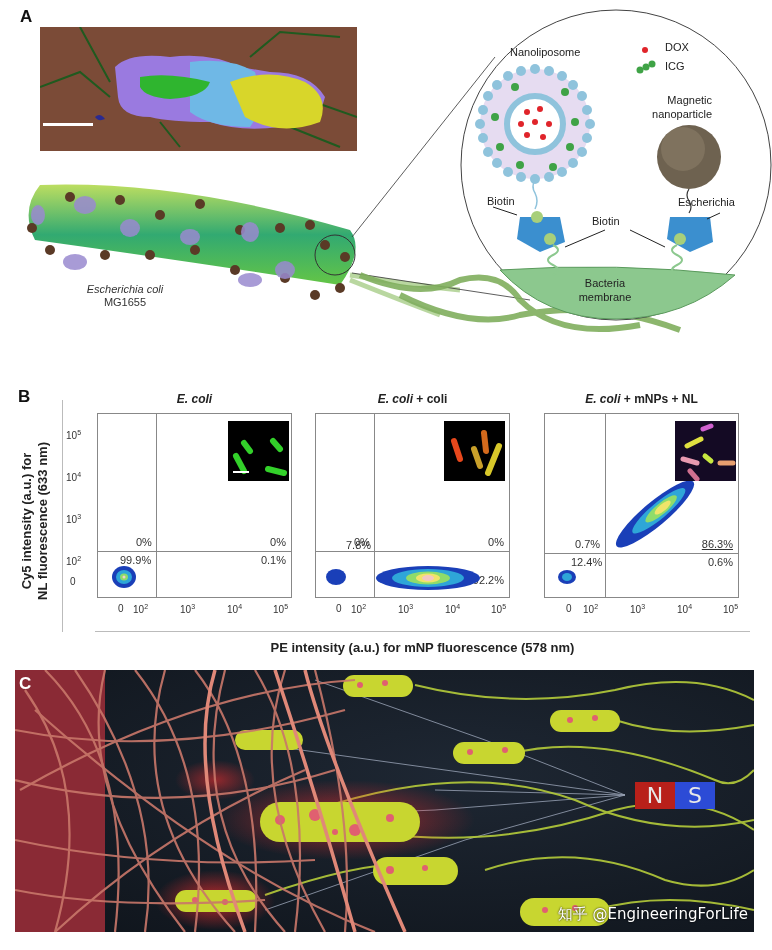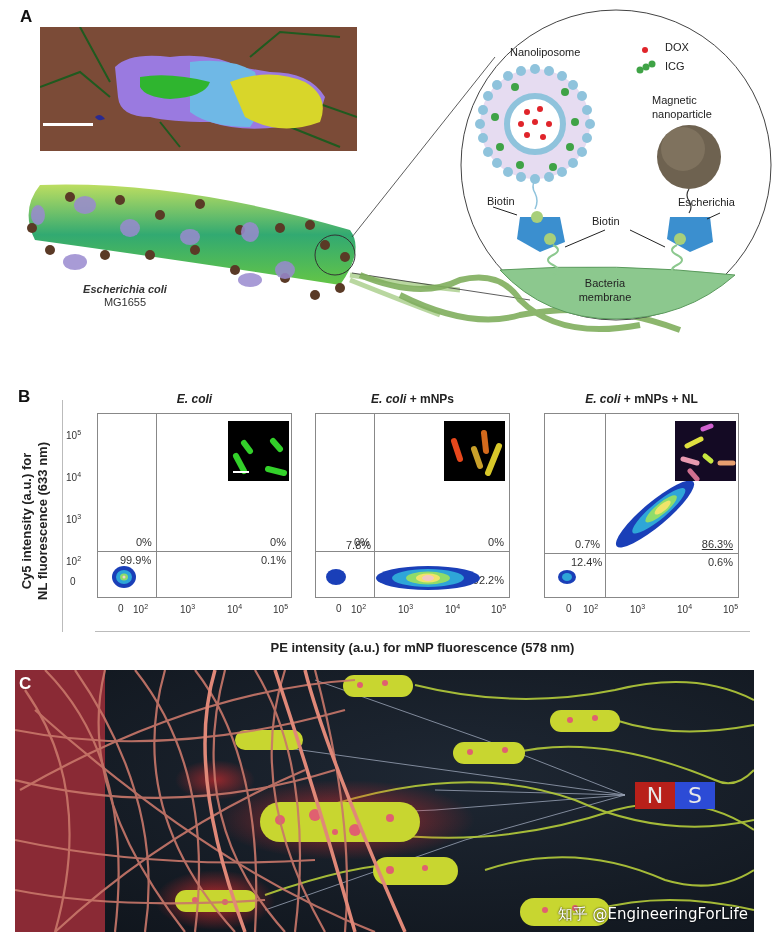--- a/index.html
+++ b/index.html
@@ -4,21 +4,21 @@
 <style>
   * { box-sizing: border-box; margin: 0; padding: 0; }
   body { width: 772px; height: 950px; background: #ffffff; font-family: "Liberation Sans", sans-serif; position: relative; overflow: hidden; color: #222; }
   .abs { position: absolute; }
   .panel-letter { position: absolute; font-weight: bold; font-size: 17px; color: #111; font-family: "Liberation Sans", sans-serif; }
 
   
   .sem { left: 40px; top: 27px; width: 317px; height: 124px; background: #7a4a35; overflow: hidden; }
   .scale-bar { position: absolute; left: 3px; bottom: 25px; width: 50px; height: 3px; background: #fff; }
   .ecoli-label { left: 70px; top: 283px; width: 110px; text-align: center; font-size: 11px; line-height: 13px; color: #333; }
-  .ecoli-label i { display: block; font-weight: bold; }
+  .ecoli-label i { display: block; }
   .zoom-circle { left: 455px; top: 7px; width: 322px; height: 316px; }
   .lbl { position: absolute; font-size: 11px; color: #222; white-space: nowrap; }
 
   
   .b-frame-left { left: 62px; top: 400px; width: 1px; height: 232px; background: #bbb; }
   .b-frame-bottom { left: 95px; top: 631px; width: 655px; height: 1px; background: #bbb; }
   .plot { position: absolute; top: 413px; width: 195px; height: 185px; border: 1px solid #888; background: #fff; }
   .plot-title { position: absolute; top: 392px; font-size: 12px; font-weight: bold; text-align: center; width: 195px; }
   .quad-v { position: absolute; top: 0; bottom: 0; width: 1px; background: #888; }
   .quad-h { position: absolute; left: 0; right: 0; height: 1px; background: #888; }
@@ -178,21 +178,21 @@
     <circle cx="225" cy="232" r="6" fill="#a8cf7a"></circle>
   <path d="M98 238 q10 5 0 10 q-10 5 0 10 q10 5 0 10 M222 238 q-10 5 0 10 q10 5 0 10 q-10 5 0 10" stroke="#8cc88e" stroke-width="2" fill="none"></path>
   <line x1="38" y1="200" x2="62" y2="208" stroke="#222" stroke-width="1"></line>
   <line x1="150" y1="223" x2="110" y2="240" stroke="#222" stroke-width="1"></line>
   <line x1="175" y1="223" x2="210" y2="240" stroke="#222" stroke-width="1"></line>
   <line x1="265" y1="206" x2="252" y2="212" stroke="#222" stroke-width="1"></line>
 </svg>
 <div class="lbl" style="left:510px;top:46px;">Nanoliposome</div>
 <div class="lbl" style="left:665px;top:41px;">DOX</div>
 <div class="lbl" style="left:665px;top:60px;">ICG</div>
-<div class="lbl" style="left:652px;top:93px;text-align:left;width:60px;line-height:14px;">
+<div class="lbl" style="left:652px;top:93px;text-align:right;width:60px;line-height:14px;">
   <div>Magnetic</div>
   <div>nanoparticle</div>
 </div>
 <div class="lbl" style="left:487px;top:195px;">Biotin</div>
 <div class="lbl" style="left:592px;top:215px;">Biotin</div>
 <div class="lbl" style="left:678px;top:196px;">Escherichia</div>
 <div class="lbl" style="left:575px;top:276px;text-align:center;width:60px;line-height:14px;">
   <div>Bacteria</div>
   <div>membrane</div>
 </div>
@@ -236,21 +236,21 @@
         <rect x="5" y="50" width="16" height="2" fill="#fff"></rect>
       </svg>
   </div>
 </div>
 <div class="tick-x" style="left:118px;">0</div>
 <div class="tick-x" style="left:133px;">10<sup>2</sup></div>
 <div class="tick-x" style="left:180px;">10<sup>3</sup></div>
 <div class="tick-x" style="left:227px;">10<sup>4</sup></div>
 <div class="tick-x" style="left:273px;">10<sup>5</sup></div>
 
-<div class="plot-title" style="left:315px;"><i>E. coli</i><span> + mNPs</span></div>
+<div class="plot-title" style="left:315px;"><i>E. coli</i><span> + coli</span></div>
 <div class="plot" style="left:315px;">
   <div class="quad-v" style="left:58px;"></div>
   <div class="quad-h" style="top:137px;"></div>
   <div class="pct" style="left:38px;top:122px;">0%</div>
   <div class="pct" style="right:5px;top:122px;">0%</div>
   <div class="pct" style="left:30px;top:125px;">7.8%</div>
   <div class="pct" style="right:5px;top:140px;margin-top:20px;">92.2%</div>
   <svg class="abs" style="left:0;top:0;" width="195" height="185">
     <ellipse cx="20" cy="163" rx="10" ry="8" fill="#1a3fb8"></ellipse>
     <ellipse cx="112" cy="164" rx="52" ry="12" fill="#1a3fb8"></ellipse>

